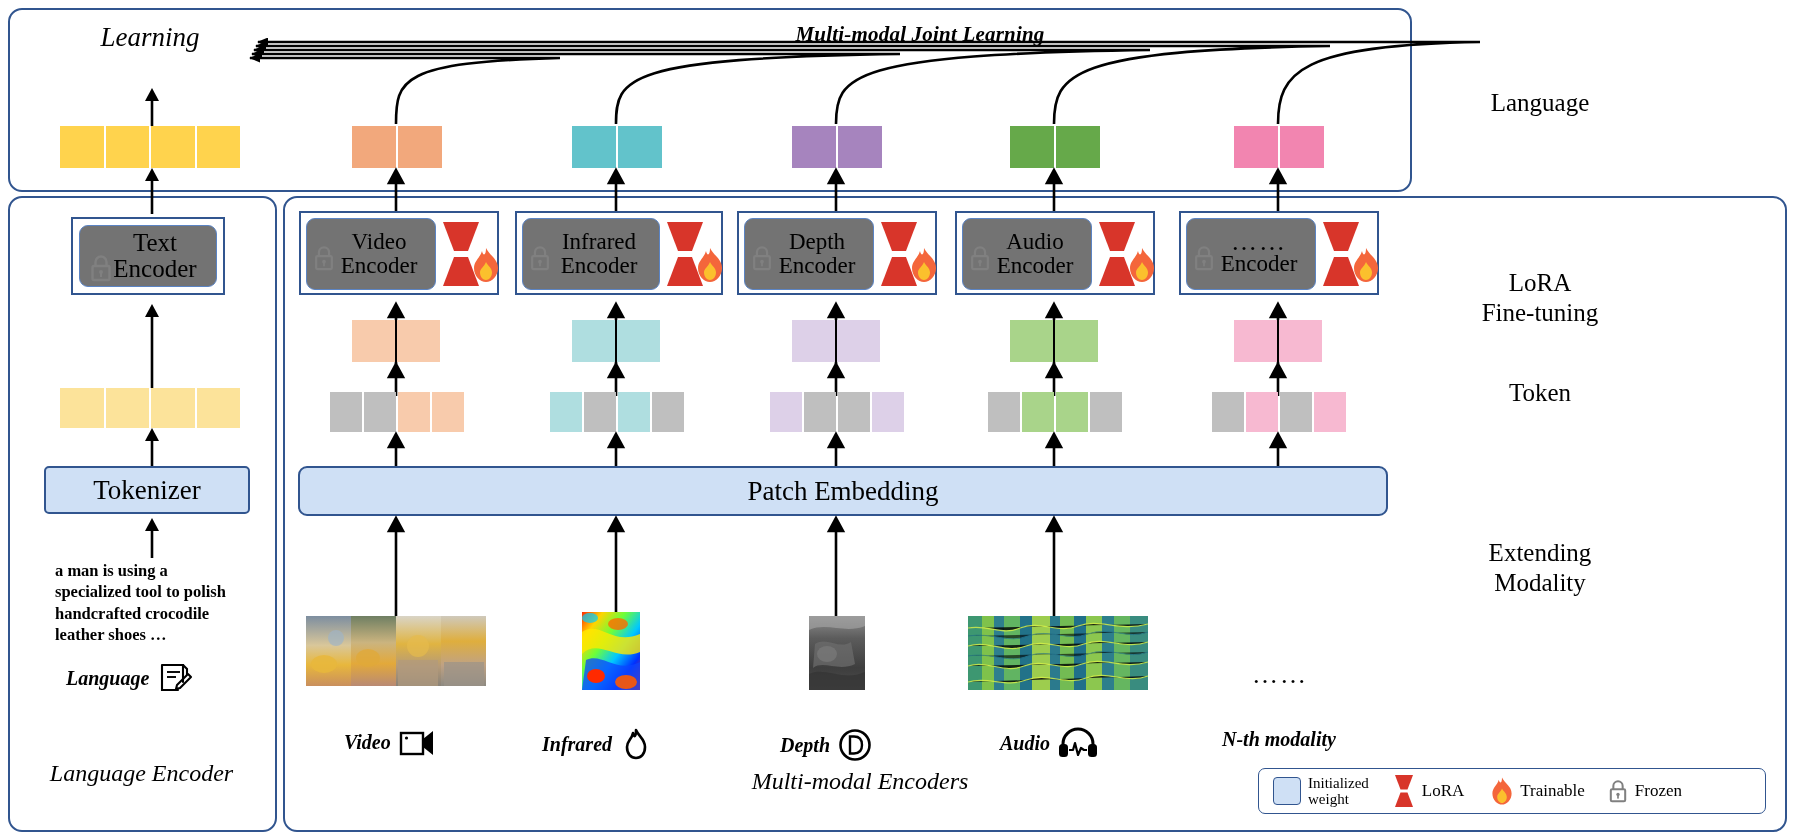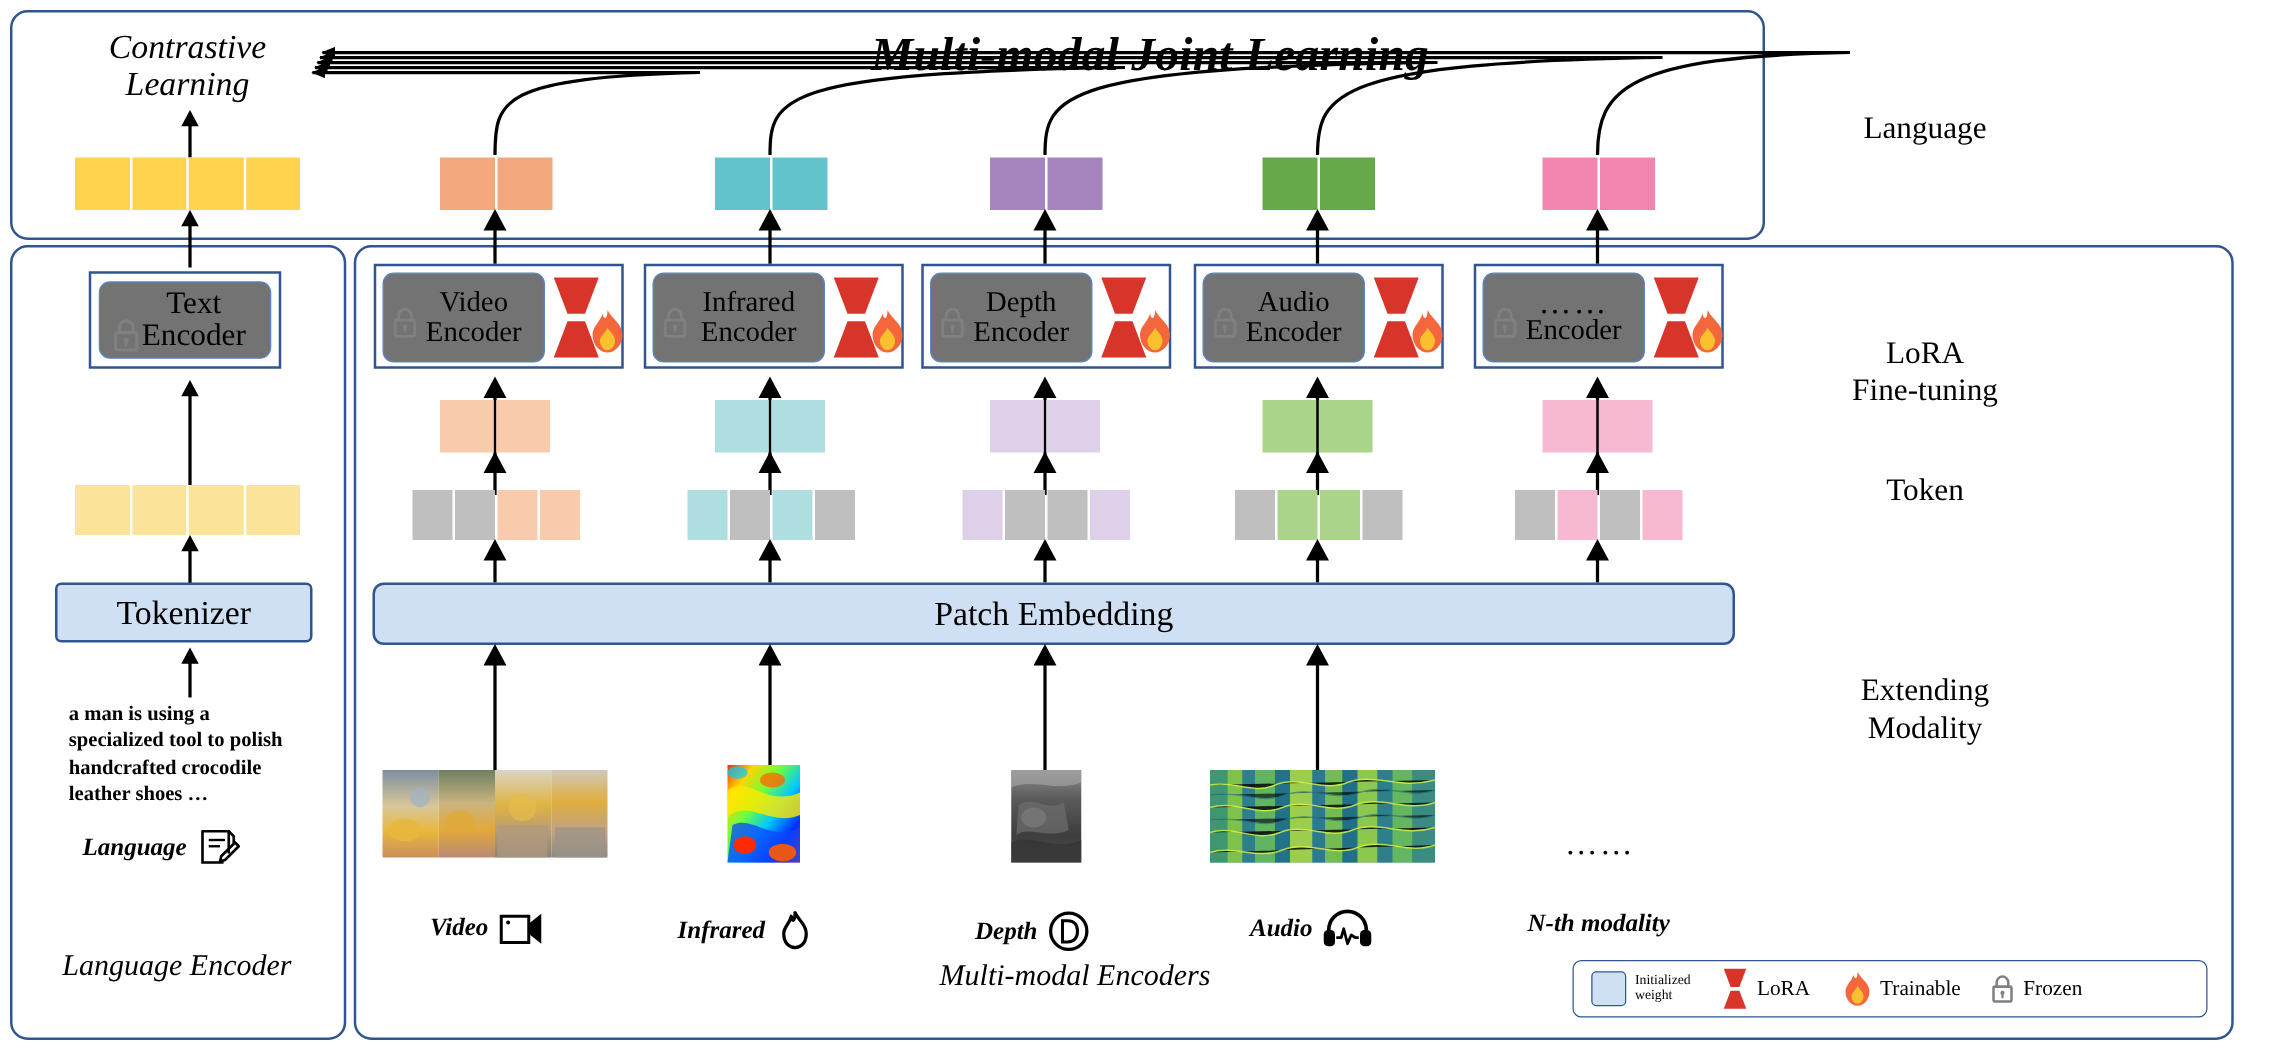--- a/index.html
+++ b/index.html
@@ -7,29 +7,29 @@
   #stage{position:absolute;left:0;top:0;width:1818px;height:838px;}
   .abs{position:absolute;}
 
   
   .panel{position:absolute;border:2px solid #31558f;border-radius:14px;background:transparent;}
 
   
   .serif{font-family:"Liberation Serif",serif;color:#000;}
   .ctr{text-align:center;}
 
-  .title-main{font-size:38px;font-style:italic;font-weight:bold;letter-spacing:.2px;}
+  .title-main{font-size:21px;font-style:italic;font-weight:bold;letter-spacing:.2px;}
   .title-contrastive{font-size:27px;font-style:italic;line-height:1.12;text-align:center;}
   .side-label{font-size:25px;line-height:1.18;text-align:center;}
   .box-label{font-size:25px;line-height:1.05;text-align:center;}
   .patch-label{font-size:27px;}
   .section-label{font-size:24px;font-style:italic;font-weight:normal;}
   .modal-label{font-size:20px;font-style:italic;font-weight:bold;}
   .caption-text{font-size:16.5px;line-height:1.30;color:#000000;font-weight:bold;}
-  .legend-text{font-size:11px;line-height:1.08;}
+  .legend-text{font-size:15px;line-height:1.08;}
   .dots{font-size:26px;letter-spacing:2px;}
 
   
   .strip{position:absolute;display:flex;}
   .cell{height:100%;}
   .cell + .cell{margin-left:2px;}
 
   
   .enc-outer{position:absolute;border:2px solid #31558f;background:#fff;box-sizing:border-box;}
   .enc-inner{position:absolute;border:1.5px solid #5b84c4;border-radius:9px;background:#737373;box-sizing:border-box;
@@ -59,21 +59,20 @@
 
   <div class="panel" style="left:8px;top:8px;width:1400px;height:180px;"></div>
 
   <div class="panel" style="left:8px;top:196px;width:265px;height:632px;"></div>
 
   <div class="panel" style="left:283px;top:196px;width:1500px;height:632px;"></div>
 
   <div class="abs serif title-main ctr" style="left:560px;top:22px;width:720px;">Multi-modal Joint Learning</div>
 
   <div class="abs serif title-contrastive" style="left:40px;top:22px;width:220px;">
-    <div>Contrastive</div>
     <div>Learning</div>
   </div>
 
   <svg class="abs" style="left:0px;top:0px;width:1400px;height:200px;pointer-events:none;">
     <defs>
       <marker id="ah" markerWidth="11" markerHeight="9" refX="10" refY="4.5" orient="auto" markerUnits="userSpaceOnUse">
         <path d="M0,0 L11,4.5 L0,9 z" fill="#000"></path>
       </marker>
       <marker id="av" markerWidth="13" markerHeight="11" refX="6.5" refY="10.5" orient="auto-start-reverse" markerUnits="userSpaceOnUse">
         <path d="M6.5,0 L13,11 L0,11 z" fill="#000"></path>

